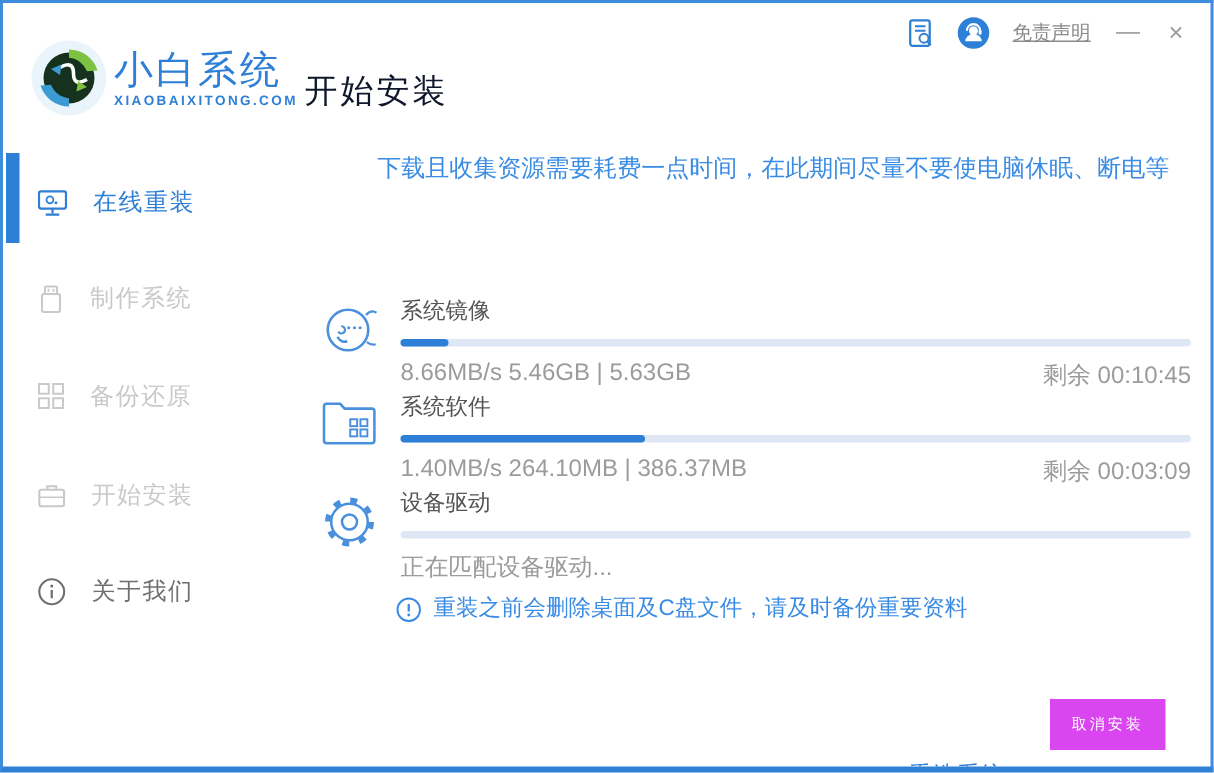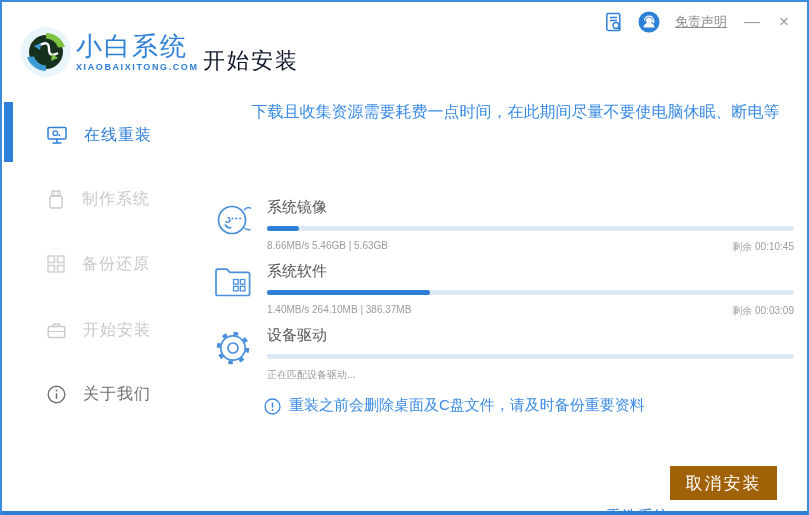--- a/index.html
+++ b/index.html
@@ -15,42 +15,42 @@
   .logo-domain { font-size:9px; font-weight:bold; color:#2E7FD6; letter-spacing:1.6px; margin-top:2px; }
   .page-title { position:absolute; left:201px; top:44px; font-size:22px; color:#0f172a; letter-spacing:2px; }
   .header-right { position:absolute; top:9px; right:16px; display:flex; align-items:center; gap:15px; }
   .hr-icon { display:inline-flex; cursor:pointer; }
   .disclaimer { font-size:13px; color:#8a8a8a; text-decoration:underline; cursor:pointer; }
   .win-btn { font-size:16px; color:#9a9a9a; cursor:pointer; line-height:20px; padding:0 2px; }
   .win-close { font-size:17px; }
   
   .active-bar { position:absolute; left:2px; top:100px; width:9px; height:60px; background:#2E7FD6; }
   .side-item { position:absolute; left:0; width:200px; height:30px; display:flex; align-items:center;
-               padding-left:45px; gap:17px; cursor:pointer; }
+               padding-left:23px; gap:17px; cursor:pointer; }
   .side-label { font-size:16px; color:#C9C9C9; letter-spacing:1px; }
   .side-item.active .side-label { color:#2E7FD6; }
   .side-item.dark .side-label { color:#6F6F6F; }
   .icon { display:inline-flex; }
   
   .warning { position:absolute; left:235px; top:100px; width:557px; text-align:center;
              font-size:16px; color:#3A8BE4; white-space:nowrap; }
   .task { position:absolute; left:211px; width:581px; display:flex;margin-top:48px; }
   .task-icon { flex:0 0 54px; padding-top:2px; }
   .task-body { flex:1; }
   .task-name { font-size:15px; color:#555; margin-bottom:9px; }
   .bar { height:5px; background:#DEE8F5; border-radius:3px; margin-bottom:9px; }
   .bar-fill { height:100%; width:0; background:#2E7FD6; border-radius:3px; }
-  .task-stats { display:flex; justify-content:space-between; font-size:10px; color:#9B9B9B; }
+  .task-stats { display:flex; justify-content:space-between; font-size:16px; color:#9B9B9B; }
   .note { position:absolute; left:262px; top:394px; display:flex; align-items:flex-end; gap:8px;
           font-size:15px; color:#3A8BE4; }
   
   .reselect { position:absolute; right:137px; top:473px; font-size:15px; color:#2E7FD6;
               letter-spacing:1px; cursor:pointer;margin-top:32px; }
-  .cancel-btn { position:absolute; right:30px; top:464px; width:107px; height:34px; background:#a16207;
-                color:#fff; font-size:17px; letter-spacing:2px; border:none; display:flex;
+  .cancel-btn { position:absolute; right:30px; top:464px; width:77px; height:34px; background:#d946ef;
+                color:#fff; font-size:10px; letter-spacing:2px; border:none; display:flex;
                 align-items:center; justify-content:center; cursor:pointer; }
 </style>
 </head>
 <body>
 
 <div class="window">
 
   <div class="logo-wrap">
     <span class="icon">
       <svg width="52" height="52" viewBox="0 0 52 52">

